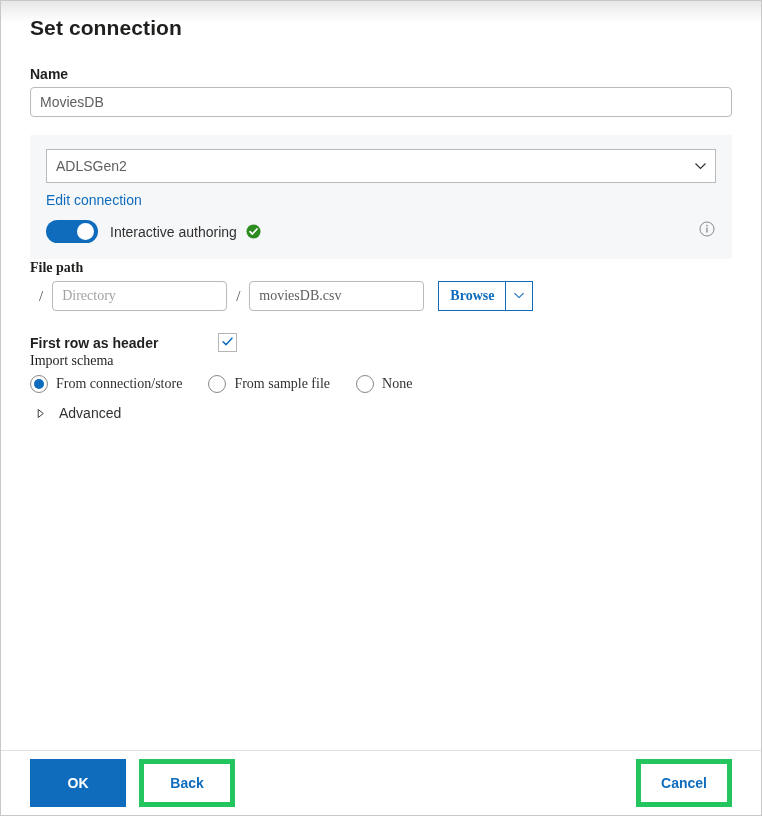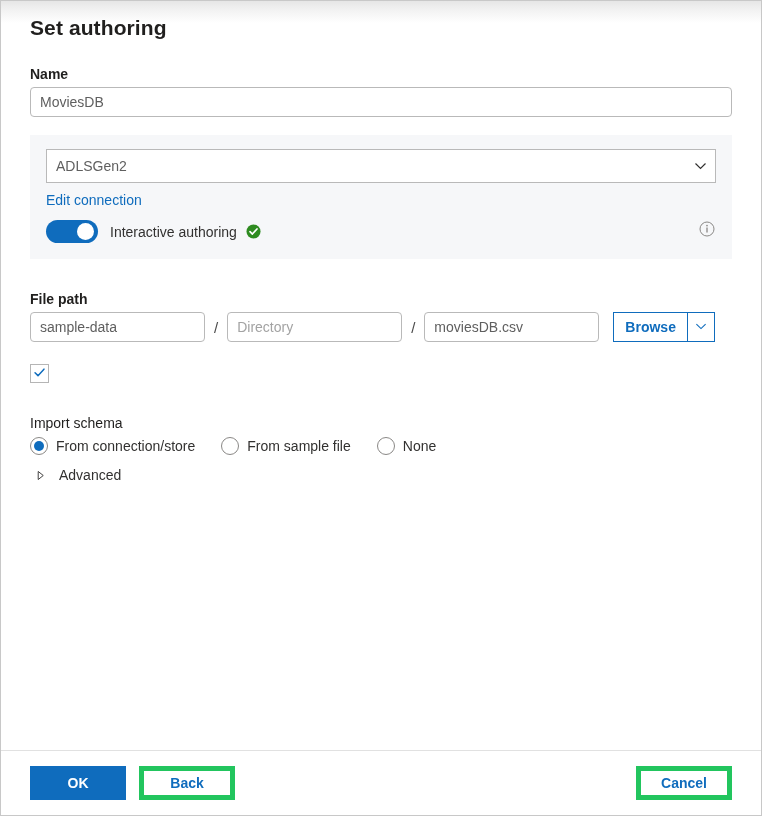--- a/index.html
+++ b/index.html
@@ -163,21 +163,21 @@
   .info-icon {
     position: absolute;
     right: 17px;
     bottom: 22px;
     width: 16px;
     height: 16px;
     cursor: pointer;
   }
 
   
-  .section { margin-top: 32px; }
+  .section { margin-top: 1px; font-family: Liberation Serif, serif; }
 
   .filepath-row {
     display: flex;
     align-items: center;
   }
   .fp-input { width: 175px; }
   .fp-sep {
     font-size: 15px;
     color: #4a4a4a;
     margin: 0 9px;
@@ -300,21 +300,21 @@
     flex: 0 0 auto;
     border-top: 1px solid #e1e1e1;
     height: 65px;
     display: flex;
     align-items: center;
     padding: 0 29px;
     box-sizing: border-box;
     background: #ffffff;
   }
   .btn {
-    height: 34px;
+    height: 48px;
     min-width: 96px;
     box-sizing: border-box;
     font-family: inherit;
     font-size: 14px;
     cursor: pointer;
     display: inline-flex;
     align-items: center;
     justify-content: center;
     border-radius: 0;
   }
@@ -334,21 +334,21 @@
   .spacer { flex: 1 1 auto; }
 </style>
 </head>
 <body>
 
 <div class="window">
   <div class="top-gradient"></div>
 
   <div class="body-area">
 
-    <div class="title">Set authoring</div>
+    <div class="title">Set connection</div>
 
     <div>
       <label class="field-label">Name</label>
       <input class="text-input name-input" type="text" value="MoviesDB" style="">
     </div>
 
     <div class="ls-panel">
 
       <div class="ls-select-wrap">
         <div class="ls-select">
@@ -381,40 +381,40 @@
           <circle cx="8" cy="8" r="7" fill="none" stroke="#8a8886" stroke-width="1"></circle>
           <circle cx="8" cy="4.6" r="0.85" fill="#8a8886"></circle>
           <rect x="7.35" y="6.5" width="1.3" height="5" fill="#8a8886"></rect>
         </svg>
       </span>
     </div>
 
     <div class="section">
       <label class="field-label">File path</label>
       <div class="filepath-row">
-        <input class="text-input fp-input" type="text" value="sample-data" style="">
         <span class="fp-sep">/</span>
         <input class="text-input fp-input" type="text" placeholder="Directory" style="">
         <span class="fp-sep">/</span>
         <input class="text-input fp-input" type="text" value="moviesDB.csv" style="">
 
         <div class="browse-group">
           <button class="browse-btn">Browse</button>
           <div class="browse-split">
             <span>
               <svg viewBox="0 0 13 13" width="12" height="12" aria-hidden="true">
                 <path d="M1.5 4.5 L6.5 9.3 L11.5 4.5" fill="none" stroke="#0f6cbd" stroke-width="1.2"></path>
               </svg>
             </span>
           </div>
         </div>
       </div>
     </div>
 
     <div class="cb-row">
+      <span class="cb-label">First row as header</span>
       <div class="checkbox">
         <span>
           <svg viewBox="0 0 14 14" width="13" height="13" aria-hidden="true">
             <path d="M2.2 7.3 L5.4 10.4 L11.8 3.4" fill="none" stroke="#0f6cbd" stroke-width="1.6" stroke-linecap="round" stroke-linejoin="round"></path>
           </svg>
         </span>
       </div>
     </div>
 
     <div class="section">

